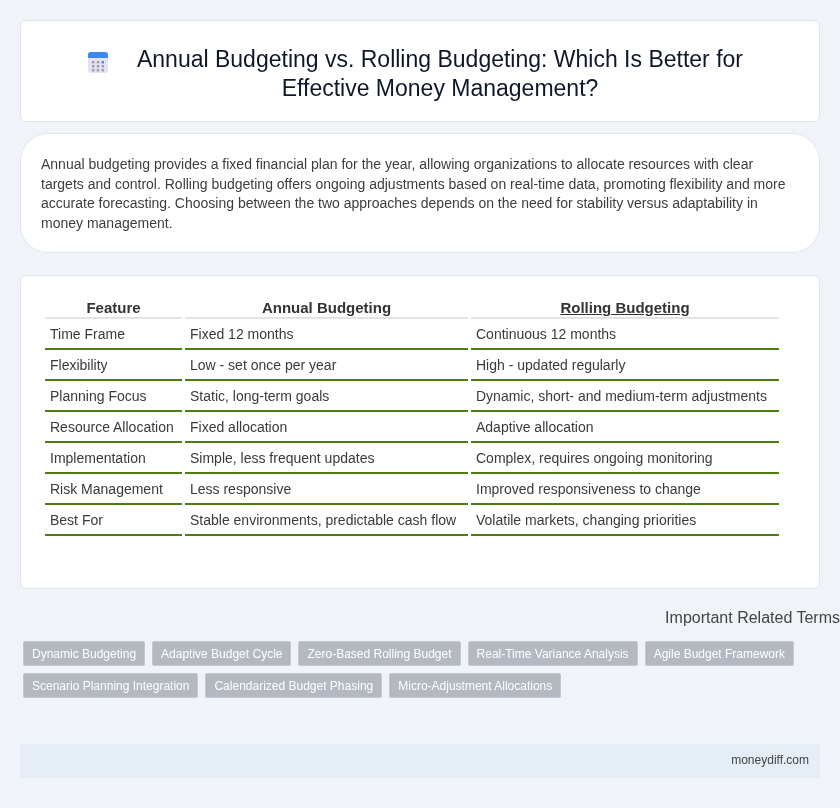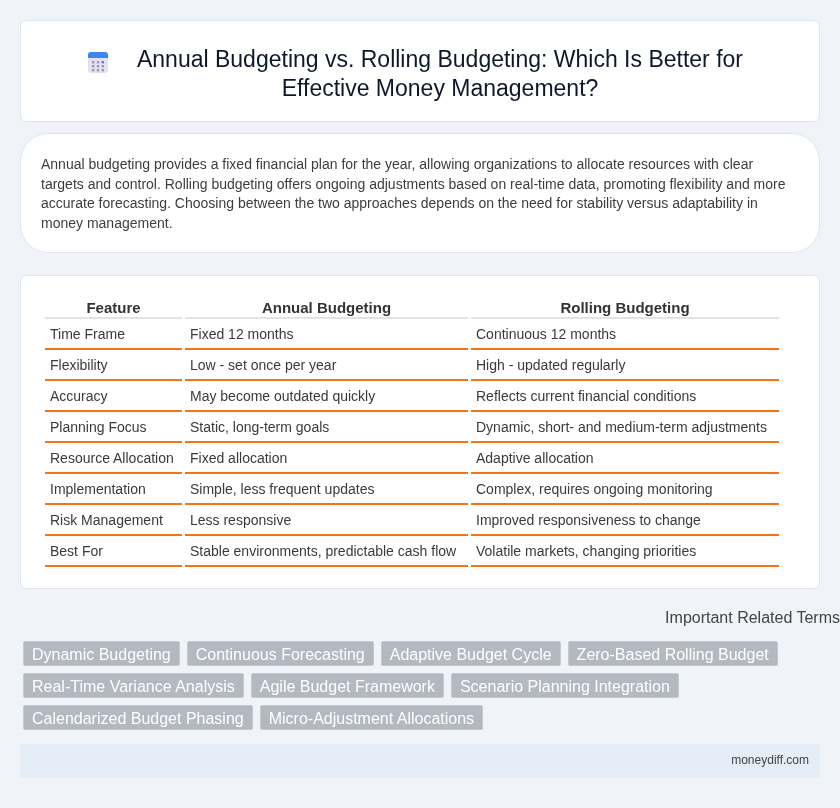--- a/index.html
+++ b/index.html
@@ -57,39 +57,39 @@
       height: 23px;
       text-align: center;
       color: #333;
       border-bottom: 2px solid #e3e3e3;
       vertical-align: bottom;
       padding-bottom: 1px;
     }
     td {
       height: 31px;
       padding: 0 4px 0 5px;
-      border-bottom: 2px solid #f97316;
+      border-bottom: 2px solid #4d7c0f;
       white-space: nowrap;
       vertical-align: middle;
     }
     .col1 { width: 137px; }
     .col2 { width: 283px; }
-    .col3 { width: 308px; }
+    .col3 { width: 308px; text-decoration: underline; }
     .related-title {
       position: absolute; top: 609px; left: 0; width: 840px;
       text-align: right; font-size: 16px; color: #444;
     }
     .tags {
       position: absolute; left: 23px; top: 641px; width: 790px;
       display: flex; flex-wrap: wrap; gap: 7px 7px;
     }
     .tag {
       background: #b3b8c1;
       color: #ffffff;
-      font-size: 16px;
+      font-size: 12px;
       height: 25px;
       line-height: 25px;
       padding: 0 8px;
       border-radius: 2px;
       border: 1px solid #c4c8cf;
       white-space: nowrap;
     }
     .footer {
       position: absolute; left: 20px; top: 744px; width: 800px; height: 34px;
       background: #e5edf7;
@@ -141,25 +141,20 @@
         <td>Time Frame</td>
         <td>Fixed 12 months</td>
         <td>Continuous 12 months</td>
       </tr>
       <tr>
         <td>Flexibility</td>
         <td>Low - set once per year</td>
         <td>High - updated regularly</td>
       </tr>
       <tr>
-        <td>Accuracy</td>
-        <td>May become outdated quickly</td>
-        <td>Reflects current financial conditions</td>
-      </tr>
-      <tr>
         <td>Planning Focus</td>
         <td>Static, long-term goals</td>
         <td>Dynamic, short- and medium-term adjustments</td>
       </tr>
       <tr>
         <td>Resource Allocation</td>
         <td>Fixed allocation</td>
         <td>Adaptive allocation</td>
       </tr>
       <tr>
@@ -178,21 +173,20 @@
         <td>Volatile markets, changing priorities</td>
       </tr>
     </tbody>
   </table>
 </div>
 
 <div class="related-title">Important Related Terms</div>
 
 <div class="tags">
   <span class="tag">Dynamic Budgeting</span>
-  <span class="tag">Continuous Forecasting</span>
   <span class="tag">Adaptive Budget Cycle</span>
   <span class="tag">Zero-Based Rolling Budget</span>
   <span class="tag">Real-Time Variance Analysis</span>
   <span class="tag">Agile Budget Framework</span>
   <span class="tag">Scenario Planning Integration</span>
   <span class="tag">Calendarized Budget Phasing</span>
   <span class="tag">Micro-Adjustment Allocations</span>
 </div>
 
 <div class="footer">

